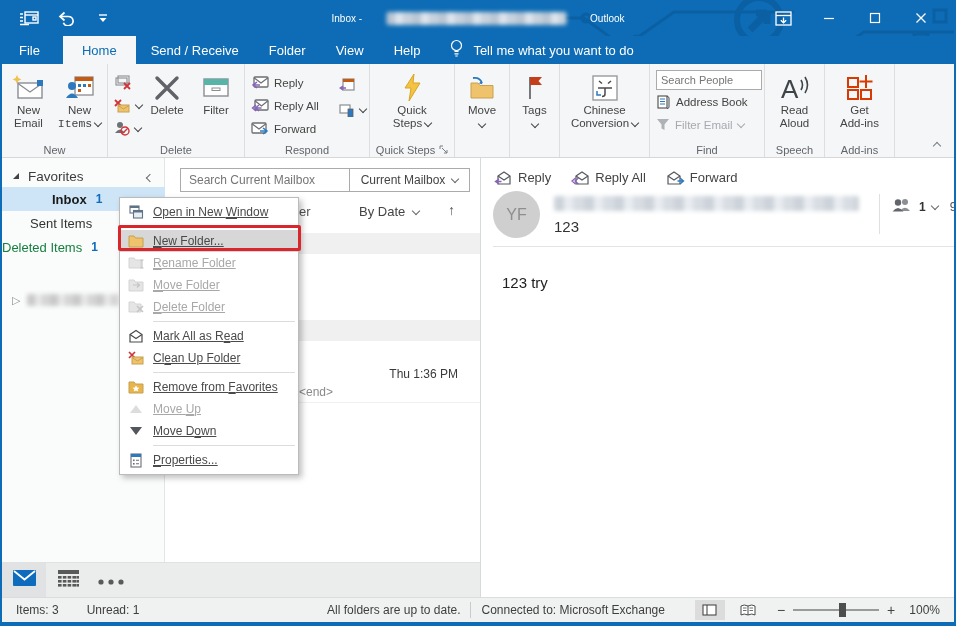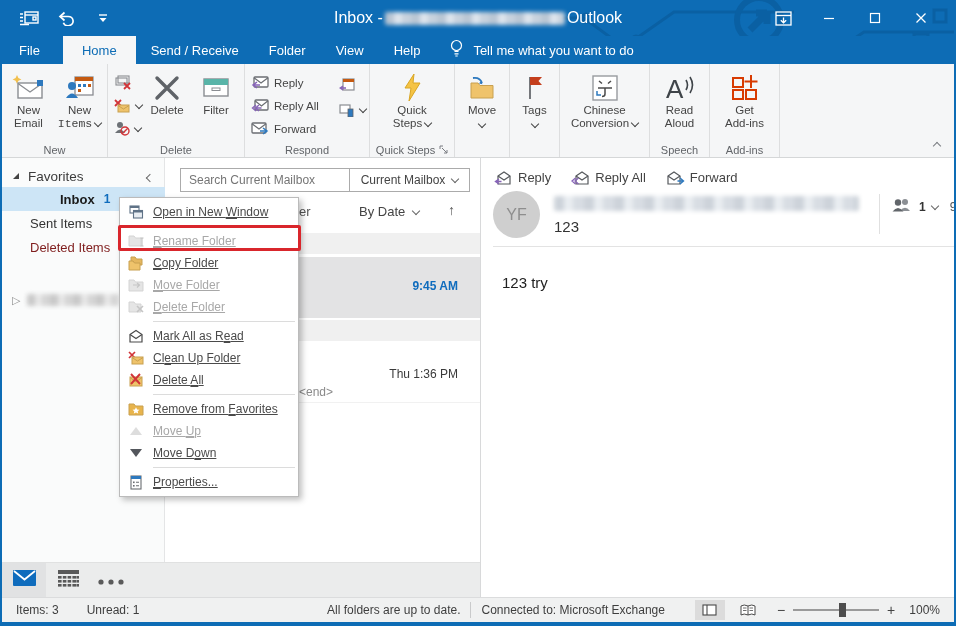--- a/index.html
+++ b/index.html
@@ -5,21 +5,21 @@
   html,body{margin:0;padding:0;background:#e8e8e8;font-family:"Liberation Sans",sans-serif;}
   .window{position:relative;width:956px;height:626px;box-sizing:border-box;margin:0 auto;
     border-left:2px solid #0D6CB5;border-right:2px solid #0D6CB5;border-bottom:4px solid #0D6CB5;
     background:#fff;overflow:hidden;font-family:"Liberation Sans",sans-serif;color:#444;}
   .abs{position:absolute;}
   
   .titlebar{position:relative;height:36px;background:#0D6CB5;color:#fff;overflow:hidden;}
   .deco{position:absolute;right:0;top:0;pointer-events:none;opacity:.85;}
   .qat{position:absolute;left:16px;top:0;height:36px;display:flex;align-items:center;gap:15px;z-index:2;}
   .qbtn{display:flex;align-items:center;justify-content:center;width:22px;height:24px;cursor:default;}
-  .wtitle{position:absolute;left:50%;top:0;transform:translateX(-50%);height:36px;display:flex;align-items:center;gap:2px;font-size:16px;white-space:nowrap;z-index:2;}
+  .wtitle{position:absolute;left:50%;top:0;transform:translateX(-50%);height:36px;display:flex;align-items:center;gap:24px;font-size:10px;white-space:nowrap;z-index:2;}
   .blurblock{height:13px;border-radius:2px;filter:blur(2px);
     background:repeating-linear-gradient(90deg,#b9c6d4 0 9px,#dde4ec 9px 17px,#c7d2dd 17px 26px);}
   .winctl{position:absolute;right:10px;top:0;height:36px;display:flex;align-items:center;z-index:2;}
   .wbtn{width:46px;height:36px;display:flex;align-items:center;justify-content:center;}
   
   .tabrow{position:relative;height:28px;background:#0D6CB5;display:flex;align-items:stretch;color:#fff;font-size:13px;z-index:2;}
   .tab{display:flex;align-items:center;padding:0 15px;white-space:nowrap;}
   .tab.file{padding:0 17px;}
   .tab.sel{background:#F5F6F7;color:#0D6CB5;}
   .tellme{display:flex;align-items:center;gap:9px;margin-left:14px;font-size:13px;}
@@ -379,20 +379,41 @@
             </svg>
         </span>
         <span>Chinese</span>
         <span style="display:flex;align-items:center;gap:3px;">
             <span>Conversion</span>
             <i class="chev"></i>
           </span>
       </div>
     </div>
 
+    <div class="rgroup" style="width:115px;padding-top:6px;">
+      <div style="padding-left:6px;">
+        <input class="sp-input" style="color: rgb(51, 51, 51);" placeholder="Search People">
+      </div>
+      <span class="srow">
+        <svg width="15" height="14" viewBox="0 0 15 14">
+            <rect x="2" y="1" width="9" height="12" fill="#fff" stroke="#4A4A4A" stroke-width="1.1"></rect>
+            <path d="M11 1 l2 1.5 v10 l-2 1.5" fill="none" stroke="#4A4A4A" stroke-width="1"></path>
+            <path d="M4 4 h5 M4 6.5 h5 M4 9 h5" stroke="#2E79BE" stroke-width="1.1"></path>
+          </svg>
+        <span>Address Book</span>
+      </span>
+      <span class="srow graytxt">
+        <svg width="14" height="13" viewBox="0 0 14 13">
+            <path d="M1 1 H13 L8.5 6.5 V12 L5.5 10.5 V6.5 Z" fill="#AEB1B6"></path>
+          </svg>
+        <span>Filter Email</span>
+        <i class="chev"></i>
+      </span>
+      <div class="glabel">Find</div>
+    </div>
 
     <div class="rgroup" style="width:60px;display:flex;justify-content:center;">
       <div class="bigbtn" style="width:56px;">
         <span class="bicon">
           <svg width="32" height="28" viewBox="0 0 32 28">
             <text x="2" y="24" font-family="Liberation Sans, sans-serif" font-size="26" fill="#3F4449">A</text>
             <path d="M22 6 q3 5 0 10 M26 3 q5 8 0 16" fill="none" stroke="#3F4449" stroke-width="1.6"></path>
             </svg>
         </span>
         <span>Read</span>
@@ -426,28 +447,28 @@
 
   <div class="content">
 
     <div class="fpane">
       <div class="frow" style="top:6px;font-size:13.5px;color:#3C3C3C;">
         <span style="margin:0 9px 0 11px;" class="tri-exp"></span>
         <span>Favorites</span>
         <span style="margin-left:auto;margin-right:12px;color:#6a6a6a;"><i class="chev lft"></i></span>
       </div>
       <div class="frow" style="top:29px;background:#CDE5F6;">
-        <span style="margin-left:28px;font-weight:bold;color:#1A1A1A;padding-left:30px;">Inbox</span>
+        <span style="margin-left:20px;font-weight:bold;color:#1A1A1A;padding-left:30px;">Inbox</span>
         <span class="fcount">1</span>
       </div>
       <div class="frow" style="top:53px;">
         <span style="margin-left:28px;color:#333;">Sent Items</span>
       </div>
       <div class="frow" style="top:77px;">
-        <span style="margin-left:28px;color:#7f1d1d;">Deleted Items</span>
+        <span style="color:#15803d;">Deleted Items</span>
         <span class="fcount">1</span>
       </div>
       <div class="frow" style="top:130px;">
         <span style="margin-left:10px;color:#8A8A8A;font-size:11px;">▷</span>
         <span class="blurblock" style="width:92px;height:12px;margin-left:7px;background:repeating-linear-gradient(90deg,#c9c9c9 0 8px,#e6e6e6 8px 15px,#d5d5d5 15px 23px);"></span>
       </div>
     </div>
 
     <div class="listpane">
       <div class="mlsearch" style="left:15px;top:10px;width:170px;height:24px;align-items:center;">
@@ -465,23 +486,20 @@
       </div>
 
       <div class="abs" style="left:134px;top:46px;font-size:13px;color:#555;">er</div>
       <div class="abs" style="left:194px;top:46px;font-size:13px;color:#444;display:flex;align-items:center;gap:8px;">
         <span>By Date</span>
           <i class="chev" style="color:#666;"></i>
       </div>
       <div class="abs" style="left:283px;top:44px;font-size:14px;color:#555;">↑</div>
 
       <div class="band" style="top:75px;height:21px;background:#F0F0F0;"></div>
-      <div class="band" style="top:99px;height:61px;background:#E3E3E4;">
-        <span class="abs" style="right:22px;top:22px;font-size:12px;font-weight:bold;color:#0F6CBD;">9:45 AM</span>
-      </div>
       <div class="band" style="top:162px;height:21px;background:#F0F0F0;"></div>
       <div class="band" style="top:186px;height:58px;background:#fff;border-bottom:1px solid #F1F1F1;">
         <span class="abs" style="right:22px;top:23px;font-size:12px;color:#3A3A3A;">Thu 1:36 PM</span>
         <span class="abs" style="left:134px;top:41px;font-size:12px;color:#8A8A8A;">&lt;end&gt;</span>
       </div>
     </div>
 
     <div class="rpane">
       <div class="rtool">
         <span class="rtbtn">
@@ -583,37 +601,36 @@
           <svg width="16" height="16" viewBox="0 0 16 16">
               <rect x="2" y="2" width="9" height="7" fill="#fff" stroke="#5F7286" stroke-width="1.1"></rect>
               <rect x="2" y="2" width="9" height="2" fill="#5F7286"></rect>
               <rect x="5.5" y="6.5" width="9" height="7.5" fill="#E8EDF2" stroke="#5F7286" stroke-width="1.1"></rect>
               <rect x="5.5" y="6.5" width="9" height="2" fill="#5F7286"></rect>
             </svg>
         </span>
         <span><span>Open in New </span><u>W</u><span>indow</span></span>
       </div>
       <div class="msep"></div>
+      <div class="mi hov">
+        <span class="mic">
+          <svg width="16" height="14" viewBox="0 0 16 14">
+              <path d="M1 2 h5 l1.5 2 H15 V13 H1 Z" fill="#EFC36B" stroke="#C8A050"></path>
+            </svg>
+        </span>
+        <span><span></span><u>N</u><span>ew Folder...</span></span>
+      </div>
       <div class="mi dis">
         <span class="mic">
           <svg width="16" height="14" viewBox="0 0 16 14">
               <path d="M1 2 h5 l1.5 2 H13 V12 H1 Z" fill="#C9CCD0" stroke="#A8ABB0"></path>
               <path d="M14 4 v8 M12.5 4 h3 M12.5 12 h3" stroke="#7A7A7A" stroke-width="1"></path>
             </svg>
         </span>
         <span><span></span><u>R</u><span>ename Folder</span></span>
-      </div>
-      <div class="mi">
-        <span class="mic">
-          <svg width="16" height="15" viewBox="0 0 16 15">
-              <path d="M3 1 h4 l1.5 2 H14 V9 H3 Z" fill="#E5B75F" stroke="#C8A050"></path>
-              <path d="M1 5 h4 l1.5 2 H12 V14 H1 Z" fill="#EFC36B" stroke="#C8A050"></path>
-            </svg>
-        </span>
-        <span><span></span><u>C</u><span>opy Folder</span></span>
       </div>
       <div class="mi dis">
         <span class="mic">
           <svg width="16" height="14" viewBox="0 0 16 14">
               <path d="M1 2 h5 l1.5 2 H15 V13 H1 Z" fill="#C9CCD0" stroke="#A8ABB0"></path>
               <path d="M5 7 h6 M9 5 l2.5 2 L9 9.5" fill="none" stroke="#8A8D92" stroke-width="1.2"></path>
             </svg>
         </span>
         <span><span></span><u>M</u><span>ove Folder</span></span>
       </div>
@@ -638,30 +655,20 @@
       </div>
       <div class="mi">
         <span class="mic">
           <svg width="16" height="14" viewBox="0 0 16 14">
               <path d="M1 1 L7 7 M7 1 L1 7" stroke="#D13438" stroke-width="1.7"></path>
               <rect x="4" y="6" width="11" height="7" fill="#EFC36B" stroke="#C8A050"></rect>
               <path d="M4 6.5 L9.5 10 L15 6.5" fill="none" stroke="#C8A050"></path>
             </svg>
         </span>
         <span><span>Cl</span><u>e</u><span>an Up Folder</span></span>
-      </div>
-      <div class="mi">
-        <span class="mic">
-          <svg width="16" height="14" viewBox="0 0 16 14">
-              <rect x="2" y="4" width="12" height="9" fill="#EFC36B" stroke="#C8A050"></rect>
-              <path d="M2 4.5 L8 9 L14 4.5" fill="none" stroke="#C8A050"></path>
-              <path d="M3 1 L12 11 M12 1 L3 11" stroke="#D13438" stroke-width="1.9"></path>
-            </svg>
-        </span>
-        <span><span>Delete </span><u>A</u><span>ll</span></span>
       </div>
       <div class="msep"></div>
       <div class="mi">
         <span class="mic">
           <svg width="16" height="14" viewBox="0 0 16 14">
               <path d="M1 2 h5 l1.5 2 H15 V13 H1 Z" fill="#E8B44C" stroke="#C8A050"></path>
               <path d="M8 5.2 L9.1 7.4 L11.5 7.7 L9.7 9.3 L10.2 11.6 L8 10.4 L5.8 11.6 L6.3 9.3 L4.5 7.7 L6.9 7.4 Z" fill="#fff"></path>
             </svg>
         </span>
         <span><span>Remove from </span><u>F</u><span>avorites</span></span>

